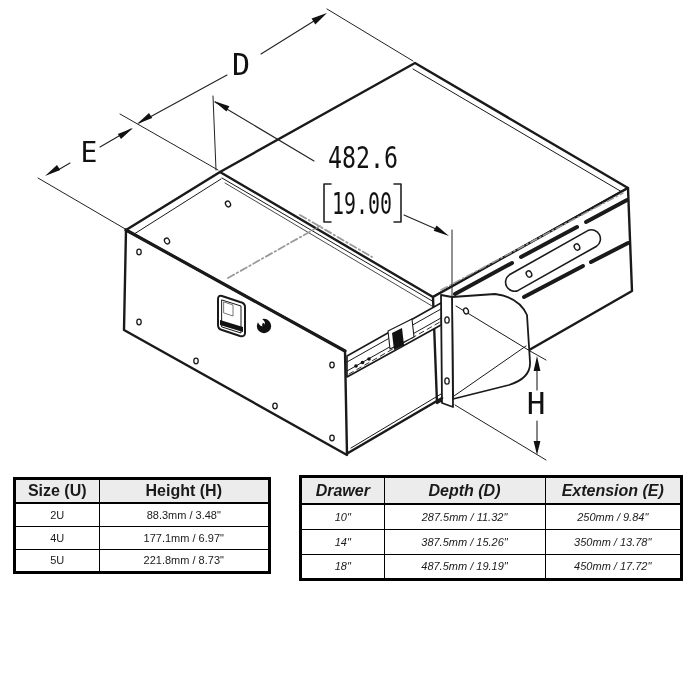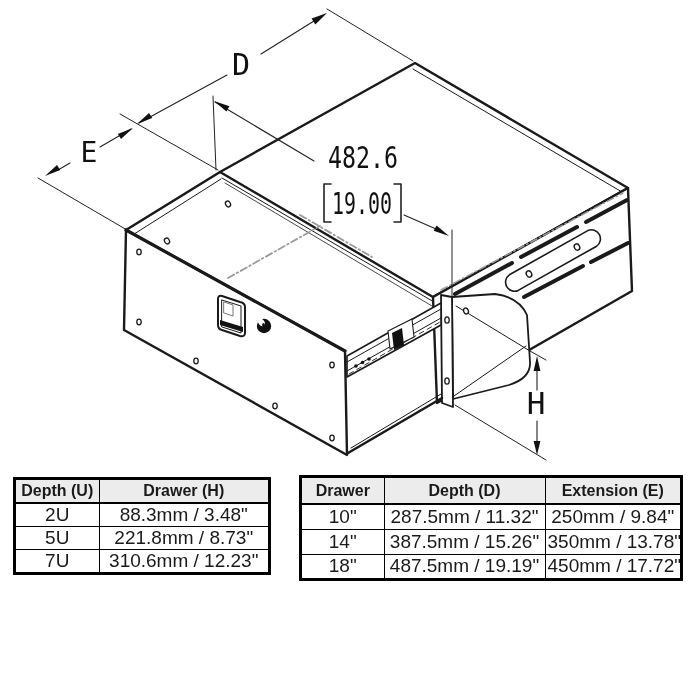--- a/index.html
+++ b/index.html
@@ -7,30 +7,30 @@
          font-family:"Liberation Sans",sans-serif;color:#1a1a1a;}
   #figure{position:absolute;left:0;top:0;}
 
   .spec-table{position:absolute;border-collapse:collapse;table-layout:fixed;
               background:#fff;}
   .spec-table th,.spec-table td{border:1.4px solid #000;text-align:center;
               vertical-align:middle;padding:0 2px;white-space:nowrap;
               color:#1a1a1a;overflow:hidden;}
   .spec-table th{background:#ececec;font-weight:bold;font-size:16px;
               border-bottom-width:2.2px;}
-  .spec-table td{font-size:19px;}
+  .spec-table td{font-size:11px;}
   .spec-table{border:2.2px solid #000;outline:0.6px solid #000;}
 
   #size-table{left:14px;top:478px;width:254px;}
   #size-table thead tr{height:24px;}
   #size-table tbody tr{height:23px;}
   #size-table col:nth-child(1){width:84px;}
   #size-table col:nth-child(2){width:170px;}
 
-  #drawer-table{left:300px;top:476px;width:380px;}
+  #drawer-table{left:300px;top:476px;width:380px;font-style:italic;}
   #drawer-table thead tr{height:27px;}
   #drawer-table tbody tr{height:25px;}
   #drawer-table col:nth-child(1){width:83px;}
   #drawer-table col:nth-child(2){width:161px;}
   #drawer-table col:nth-child(3){width:136px;}
 
   .cad-text{font-family:"DejaVu Sans Mono",monospace;fill:#111;}
 </style>
 </head>
 <body>
@@ -169,36 +169,36 @@
     <text class="cad-text" x="362" y="214" font-size="31" text-anchor="middle" textLength="60" lengthAdjust="spacingAndGlyphs">19.00</text>
   </svg>
 
   <table id="size-table" class="spec-table">
     <colgroup>
         <col>
         <col>
       </colgroup>
     <thead>
       <tr>
-        <th>Depth (U)</th>
-        <th>Drawer (H)</th>
+        <th>Size (U)</th>
+        <th>Height (H)</th>
       </tr>
     </thead>
     <tbody>
       <tr>
           <td>2U</td>
           <td>88.3mm / 3.48"</td>
         </tr>
       <tr>
+          <td>4U</td>
+          <td>177.1mm / 6.97"</td>
+        </tr>
+      <tr>
           <td>5U</td>
           <td>221.8mm / 8.73"</td>
-        </tr>
-      <tr>
-          <td>7U</td>
-          <td>310.6mm / 12.23"</td>
         </tr>
     </tbody>
   </table>
 
   <table id="drawer-table" class="spec-table">
     <colgroup>
         <col>
         <col>
         <col>
       </colgroup>

